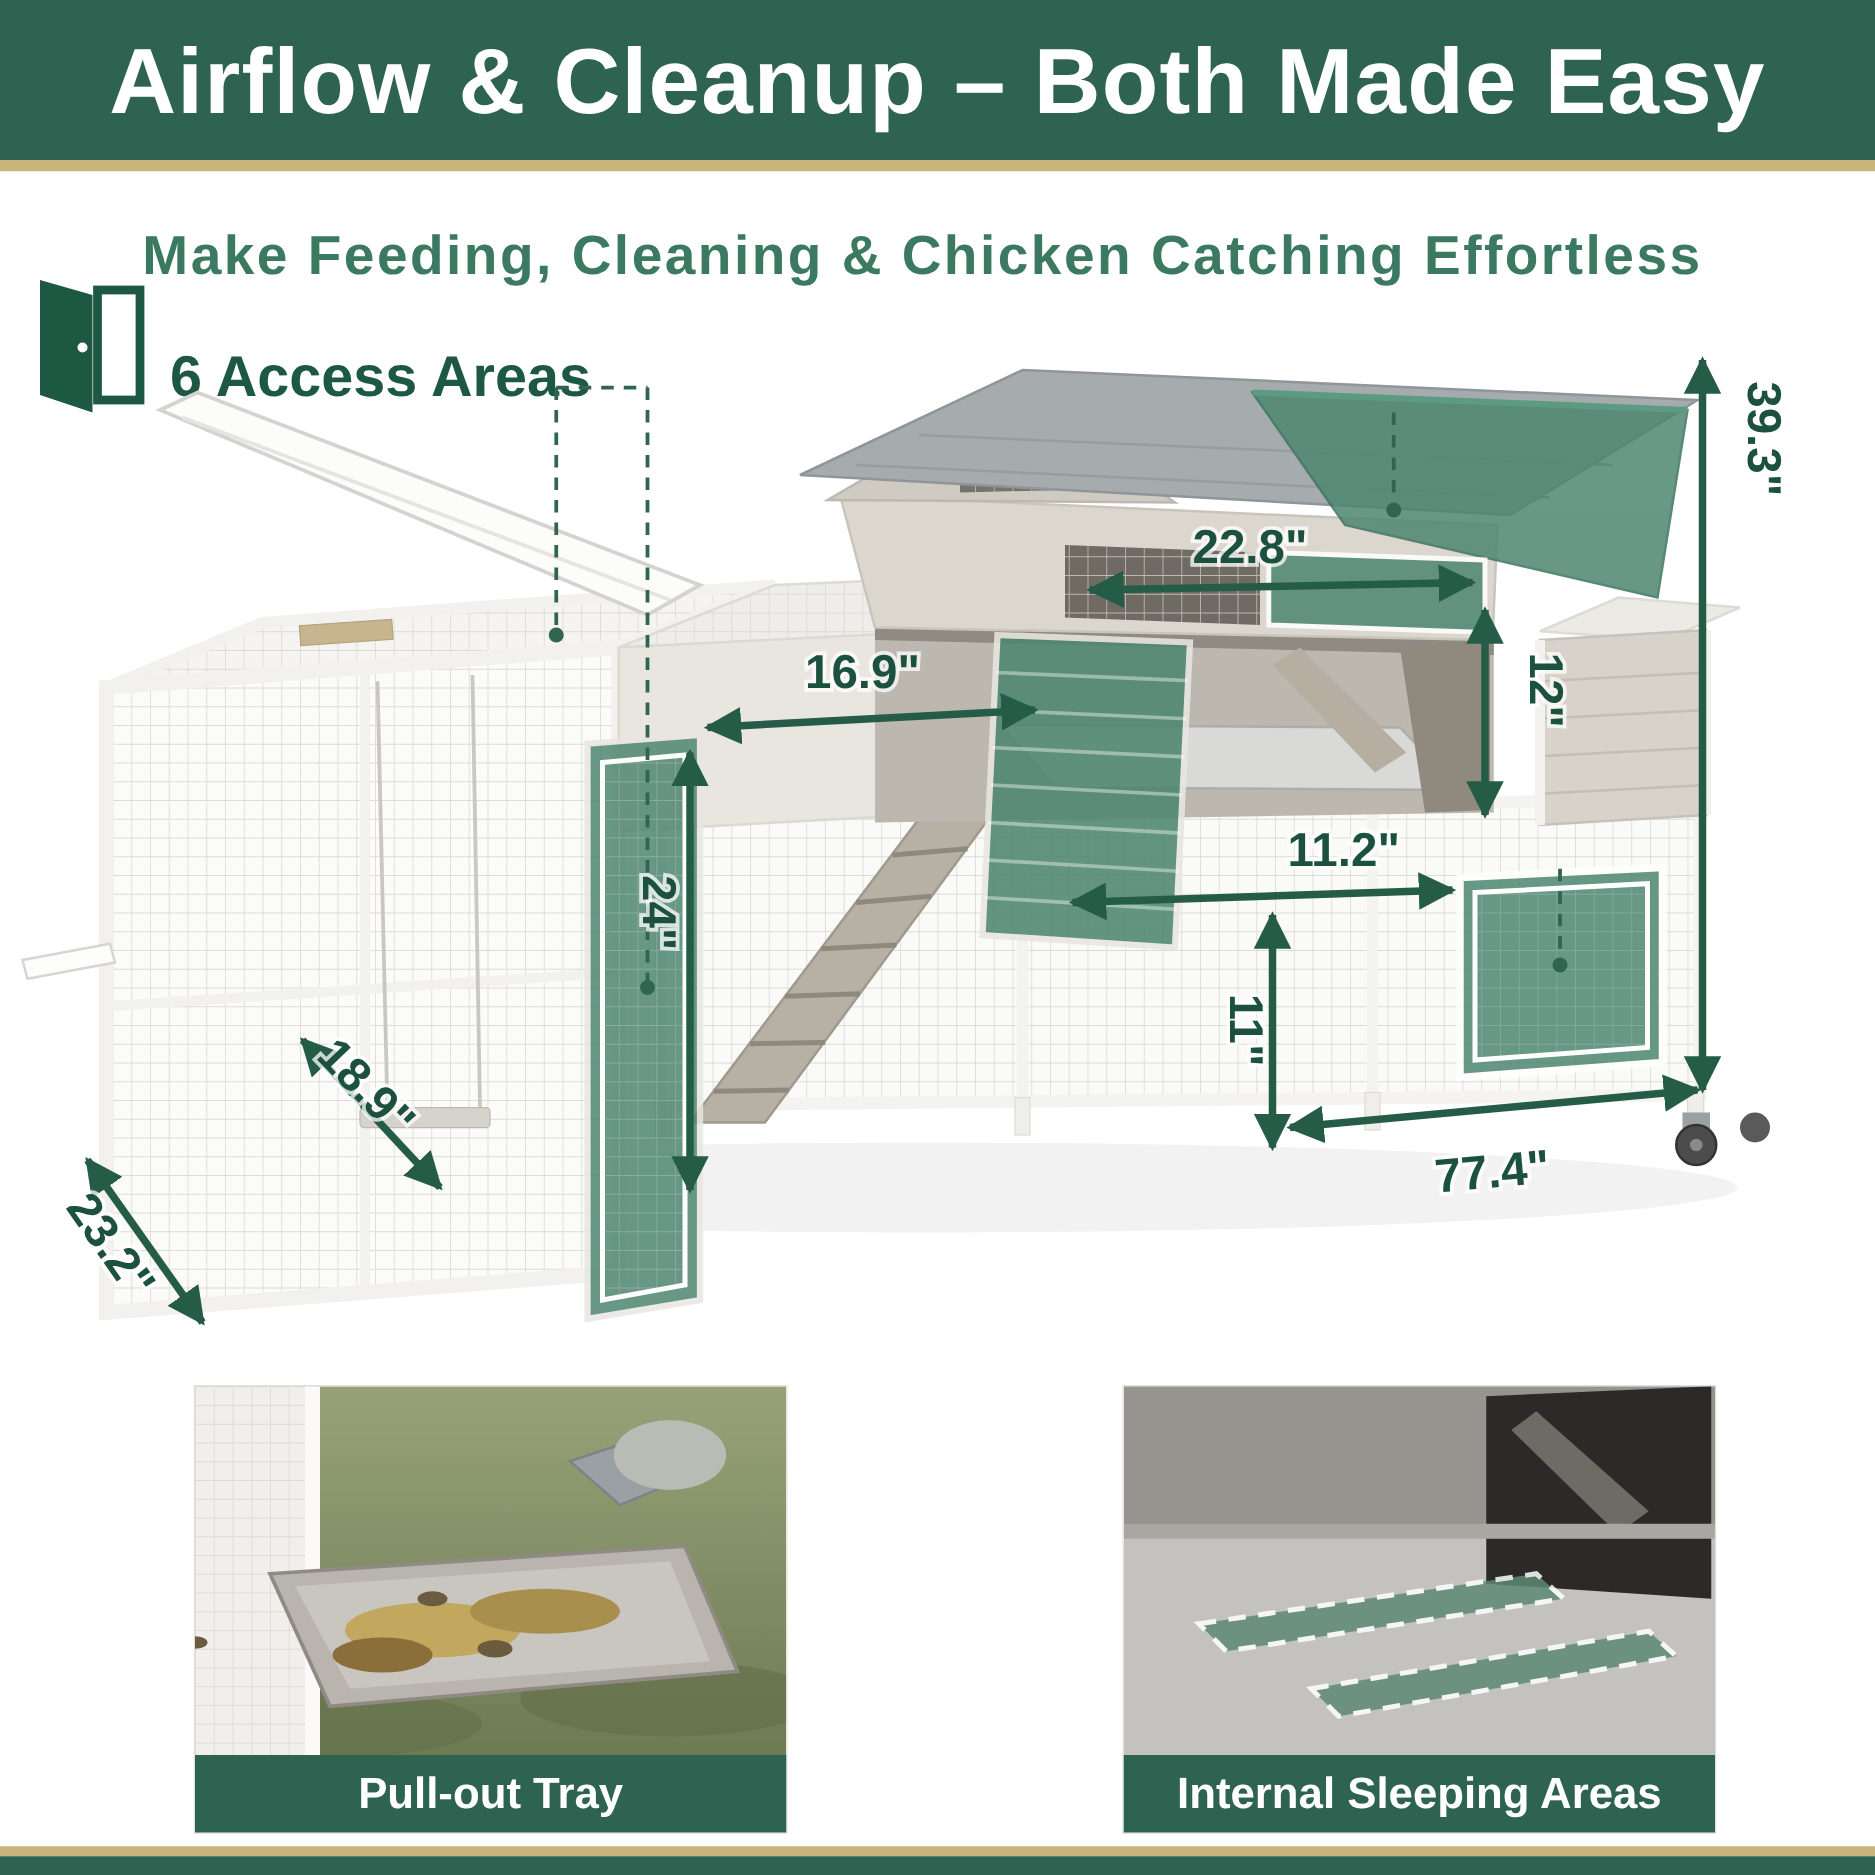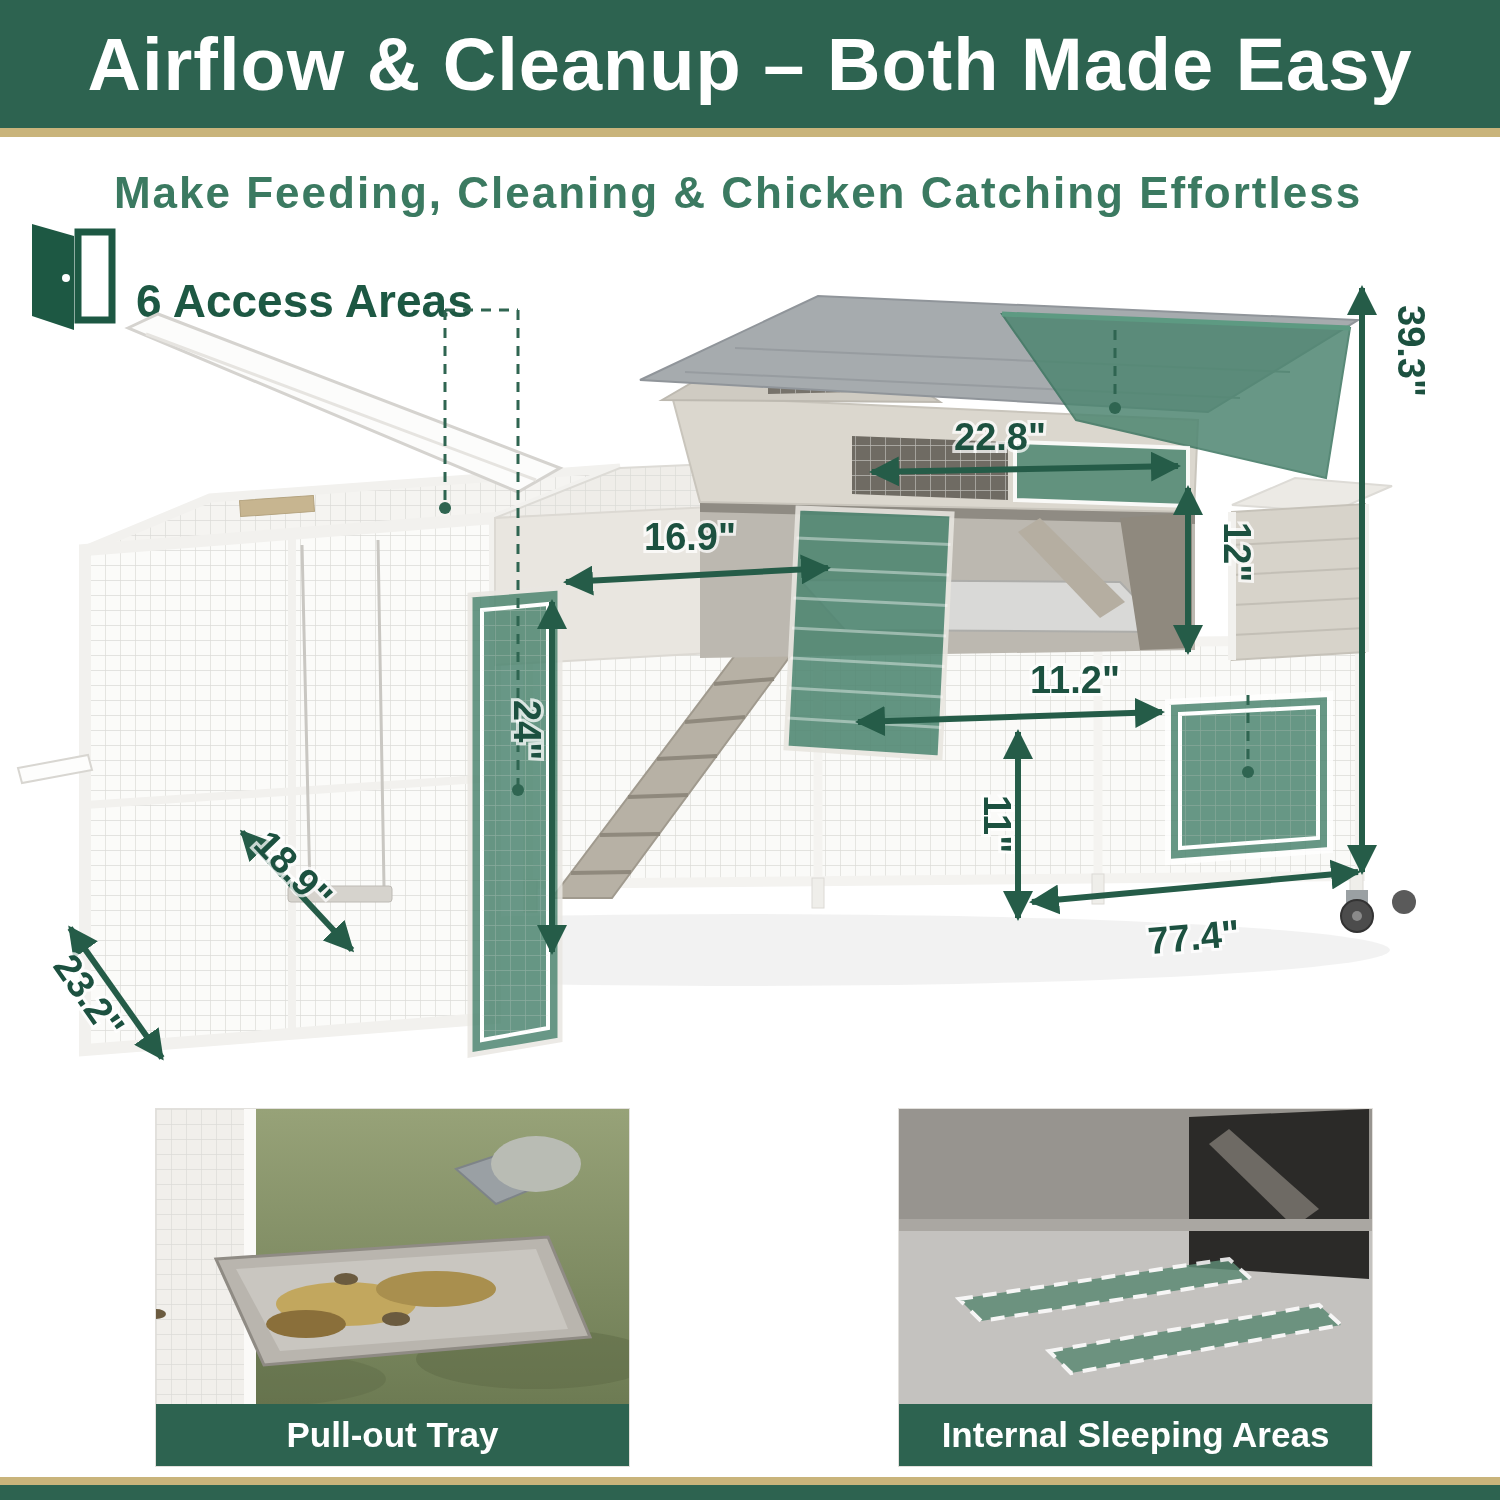--- a/index.html
+++ b/index.html
@@ -2,21 +2,21 @@
 <html><head>
 <meta charset="utf-8">
 <style>
   html,body{margin:0;padding:0;background:#ffffff;}
   .page{position:relative;width:1500px;height:1500px;overflow:hidden;background:#ffffff;
         font-family:"Liberation Sans",sans-serif;}
   .header{position:absolute;left:0;top:0;width:1500px;height:128px;background:#2d6350;
           display:flex;align-items:center;justify-content:center;}
   .header h1{margin:0;color:#ffffff;font-size:74px;font-weight:bold;letter-spacing:1px;white-space:nowrap;}
   .gold-line{position:absolute;left:0;top:128px;width:1500px;height:9px;background:#c9b47b;}
-  .subtitle{position:absolute;left:0;top:168px;width:1476px;text-align:center;
+  .subtitle{position:absolute;left:0;top:180px;width:1476px;text-align:center;
             font-size:44px;font-weight:bold;color:#3b7a61;letter-spacing:2px;}
   .access{position:absolute;left:26px;top:222px;display:flex;align-items:flex-start;gap:18px;}
   .access .label{margin-top:52px;font-size:46px;font-weight:bold;color:#1d5843;white-space:nowrap;}
   .illustration{position:absolute;left:0;top:250px;width:1500px;height:860px;}
   .card{position:absolute;width:473px;height:357px;border:1px solid #e2e0dc;background:#fff;}
   .card .photo{position:absolute;left:0;top:0;right:0;bottom:62px;overflow:hidden;}
   .card .caption{position:absolute;left:0;right:0;bottom:0;height:62px;background:#2d6350;
                  color:#ffffff;font-size:35px;font-weight:bold;display:flex;align-items:center;justify-content:center;}
   .card-left{left:155px;top:1108px;}
   .card-right{left:898px;top:1108px;}

